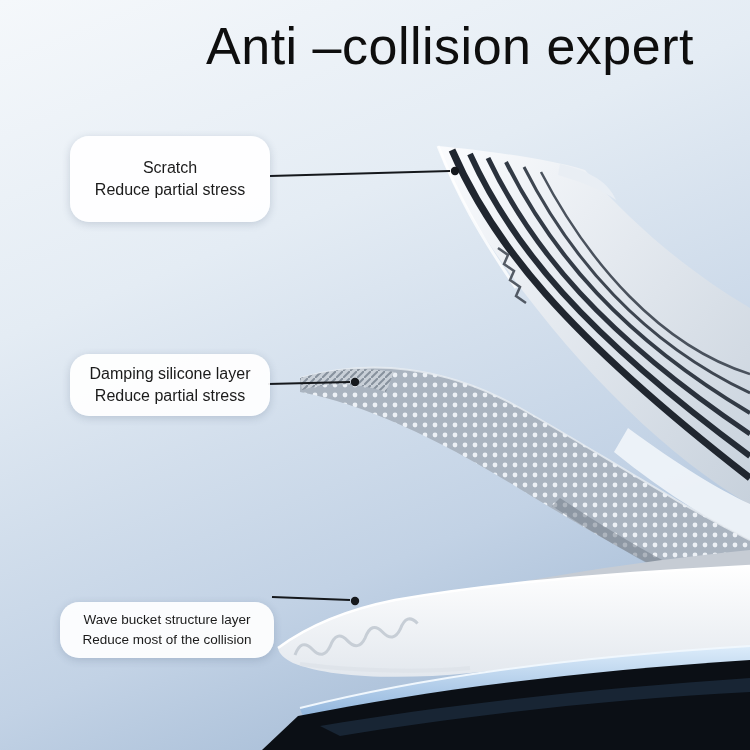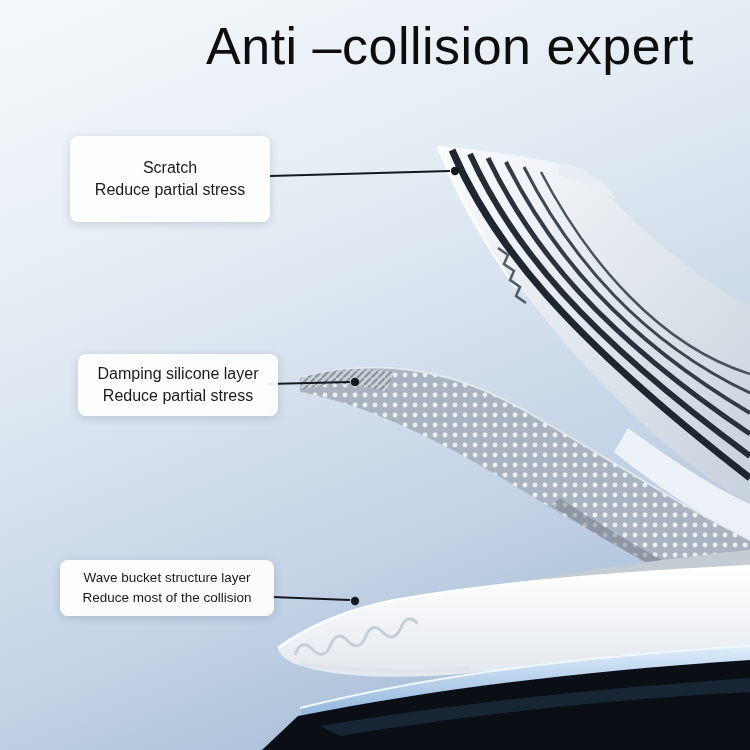--- a/index.html
+++ b/index.html
@@ -9,29 +9,29 @@
     font-family:Liberation Sans, sans-serif;
     padding-left:10px;
   }
   svg.art{position:absolute;left:0;top:0;}
   .title{
     position:absolute;top:16px;left:0;width:750px;box-sizing:border-box;
     padding-left:150px;text-align:center;white-space:nowrap;
     font-size:52px;font-weight:500;letter-spacing:.5px;color:#0e0e0e;
   }
   .callout{
-    position:absolute;background:rgba(255,255,255,.93);border-radius:8px;
+    position:absolute;background:rgba(255,255,255,.93);border-radius:19px;
     box-shadow:0 2px 8px rgba(50,70,100,.20);color:#1b1b1b;text-align:center;
     display:flex;flex-direction:column;justify-content:center;box-sizing:border-box;
     padding:4px 6px;
   }
   .callout .ln{display:block;white-space:nowrap;}
   #c1{left:70px;top:136px;width:200px;height:86px;font-size:16px;line-height:1.35;}
-  #c2{left:78px;top:354px;width:200px;height:62px;font-size:16px;line-height:1.35;}
-  #c3{left:60px;top:560px;width:214px;height:56px;font-size:13.5px;line-height:1.5;}
+  #c2{left:70px;top:354px;width:200px;height:62px;font-size:16px;line-height:1.35;}
+  #c3{left:60px;top:602px;width:214px;height:56px;font-size:13.5px;line-height:1.5;}
 </style>
 </head>
 <body>
 
 <div class="stage">
 
   <svg class="art" width="750" height="750" viewBox="0 0 750 750">
     <defs>
       <linearGradient id="metalGrad" x1="0" y1="0" x2="1" y2="1">
         <stop offset="0" stop-color="#fbfcfe"></stop>

